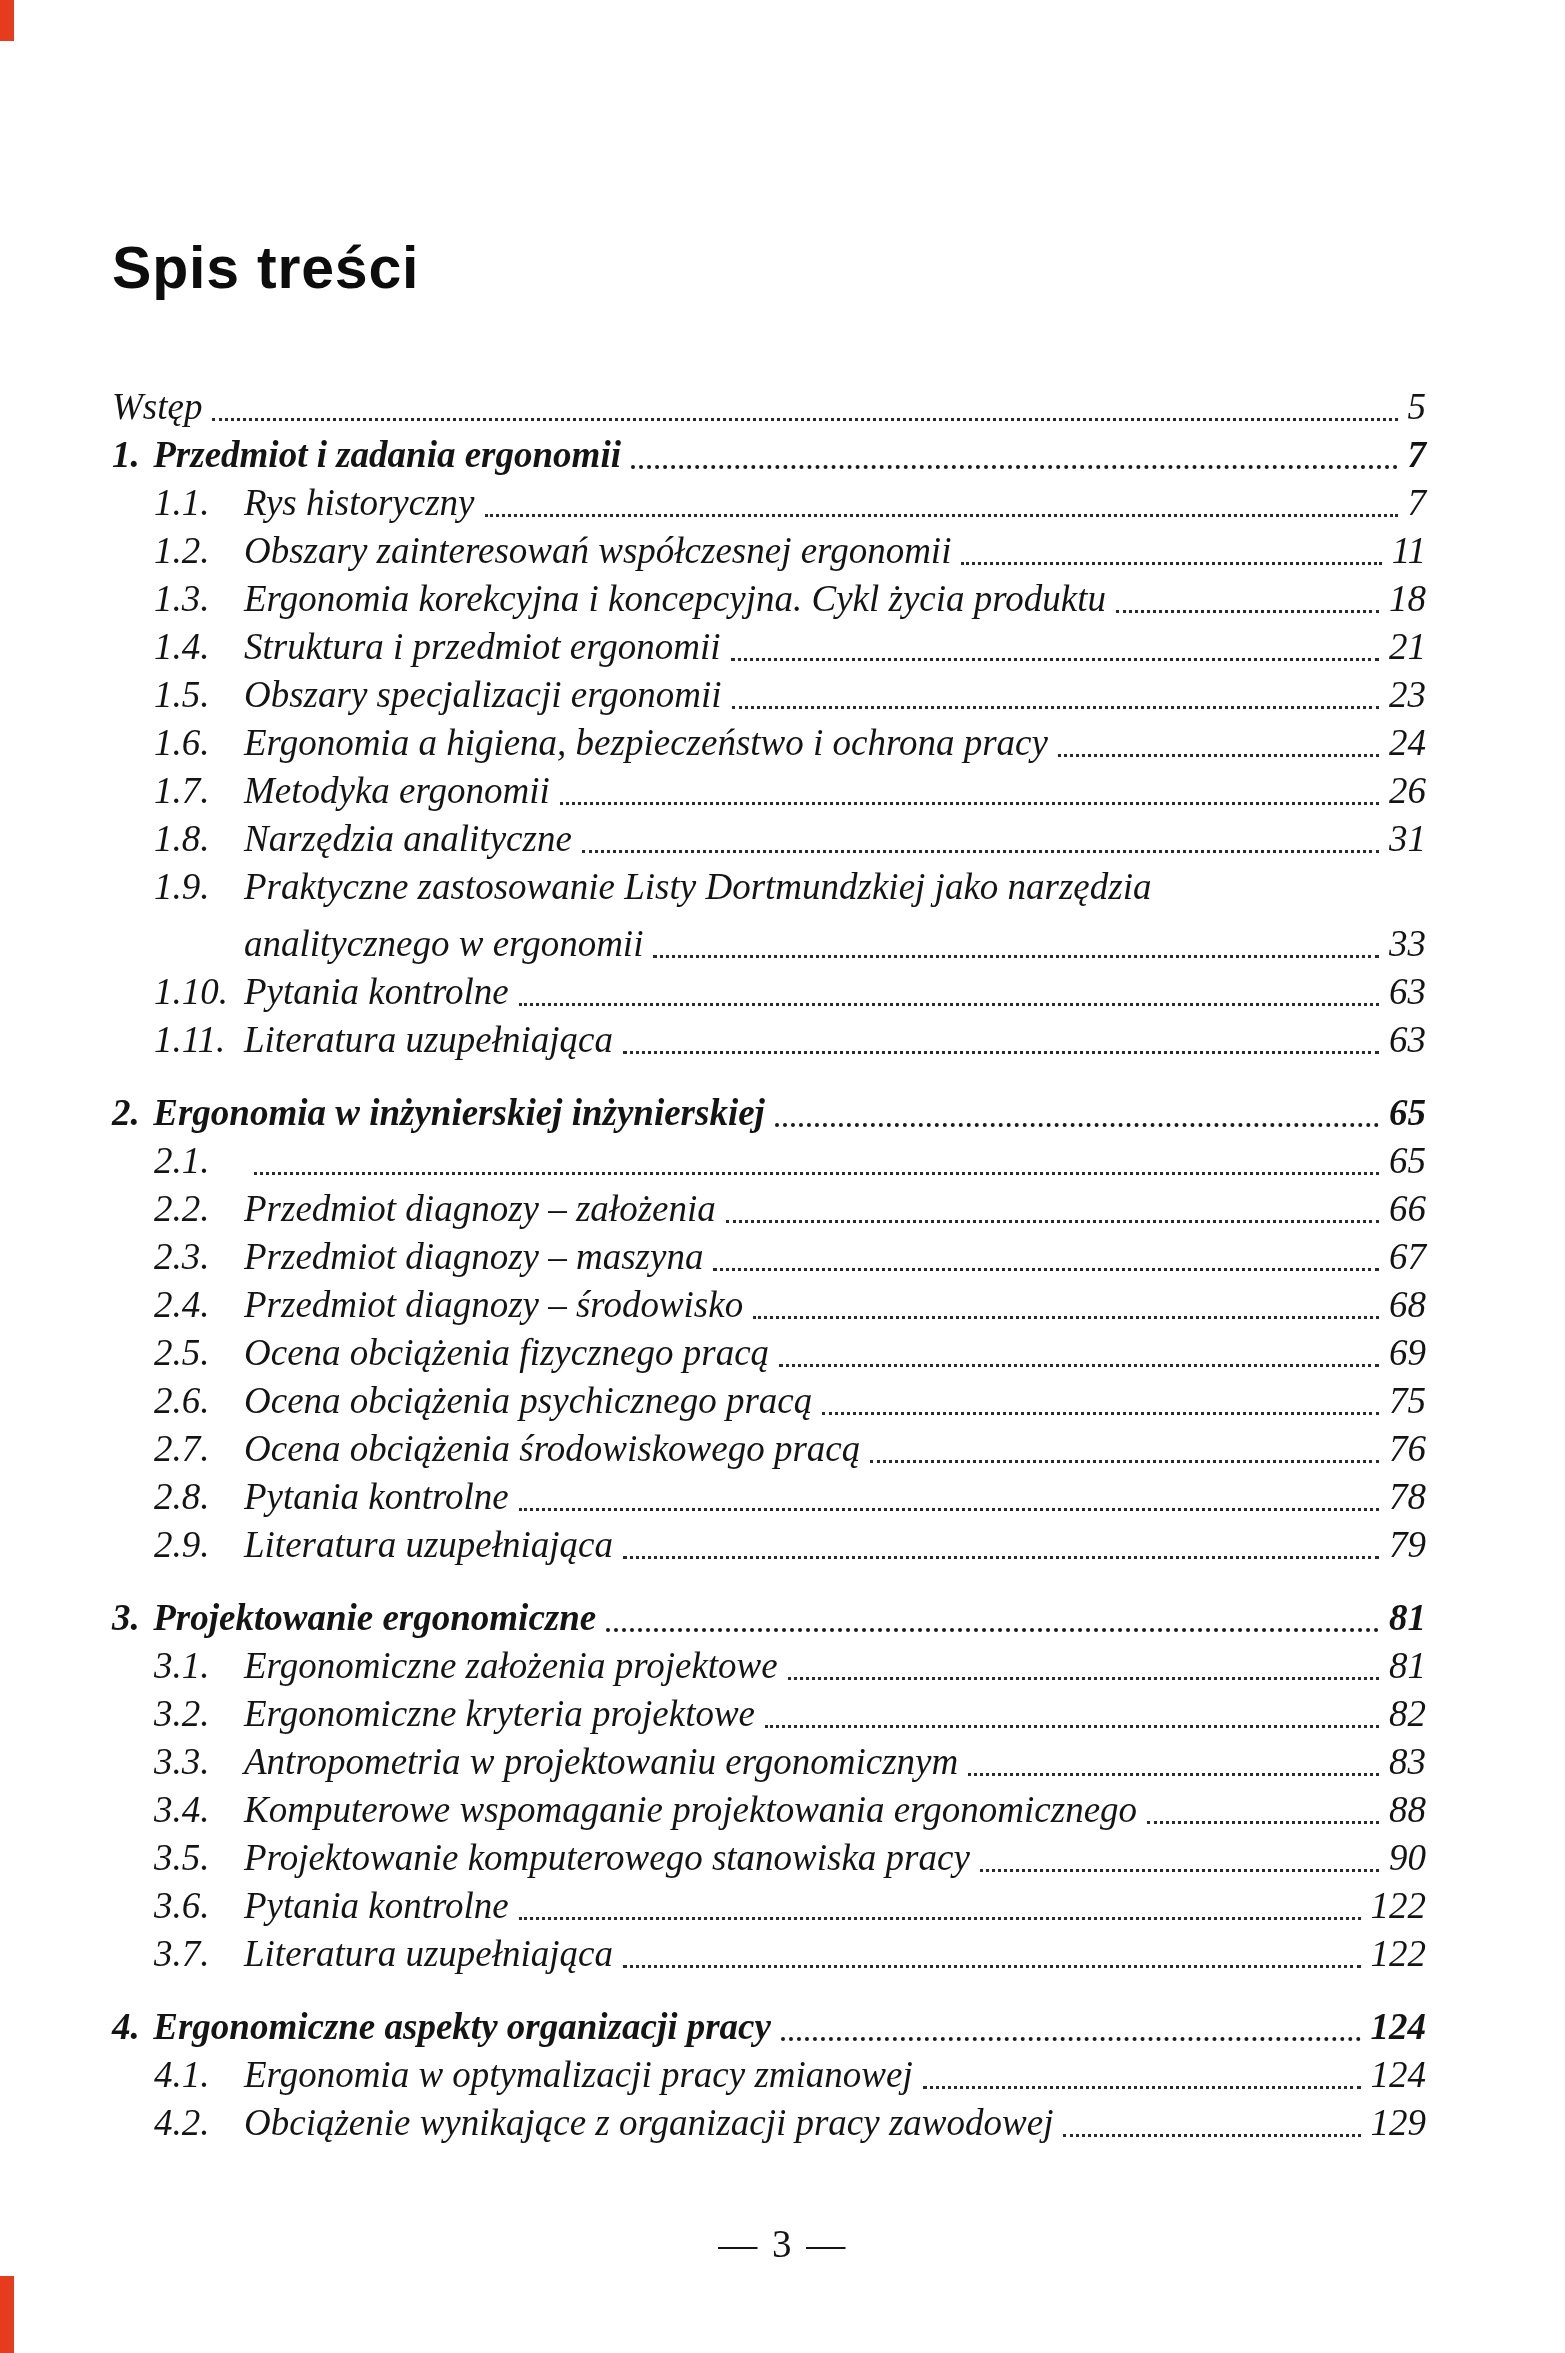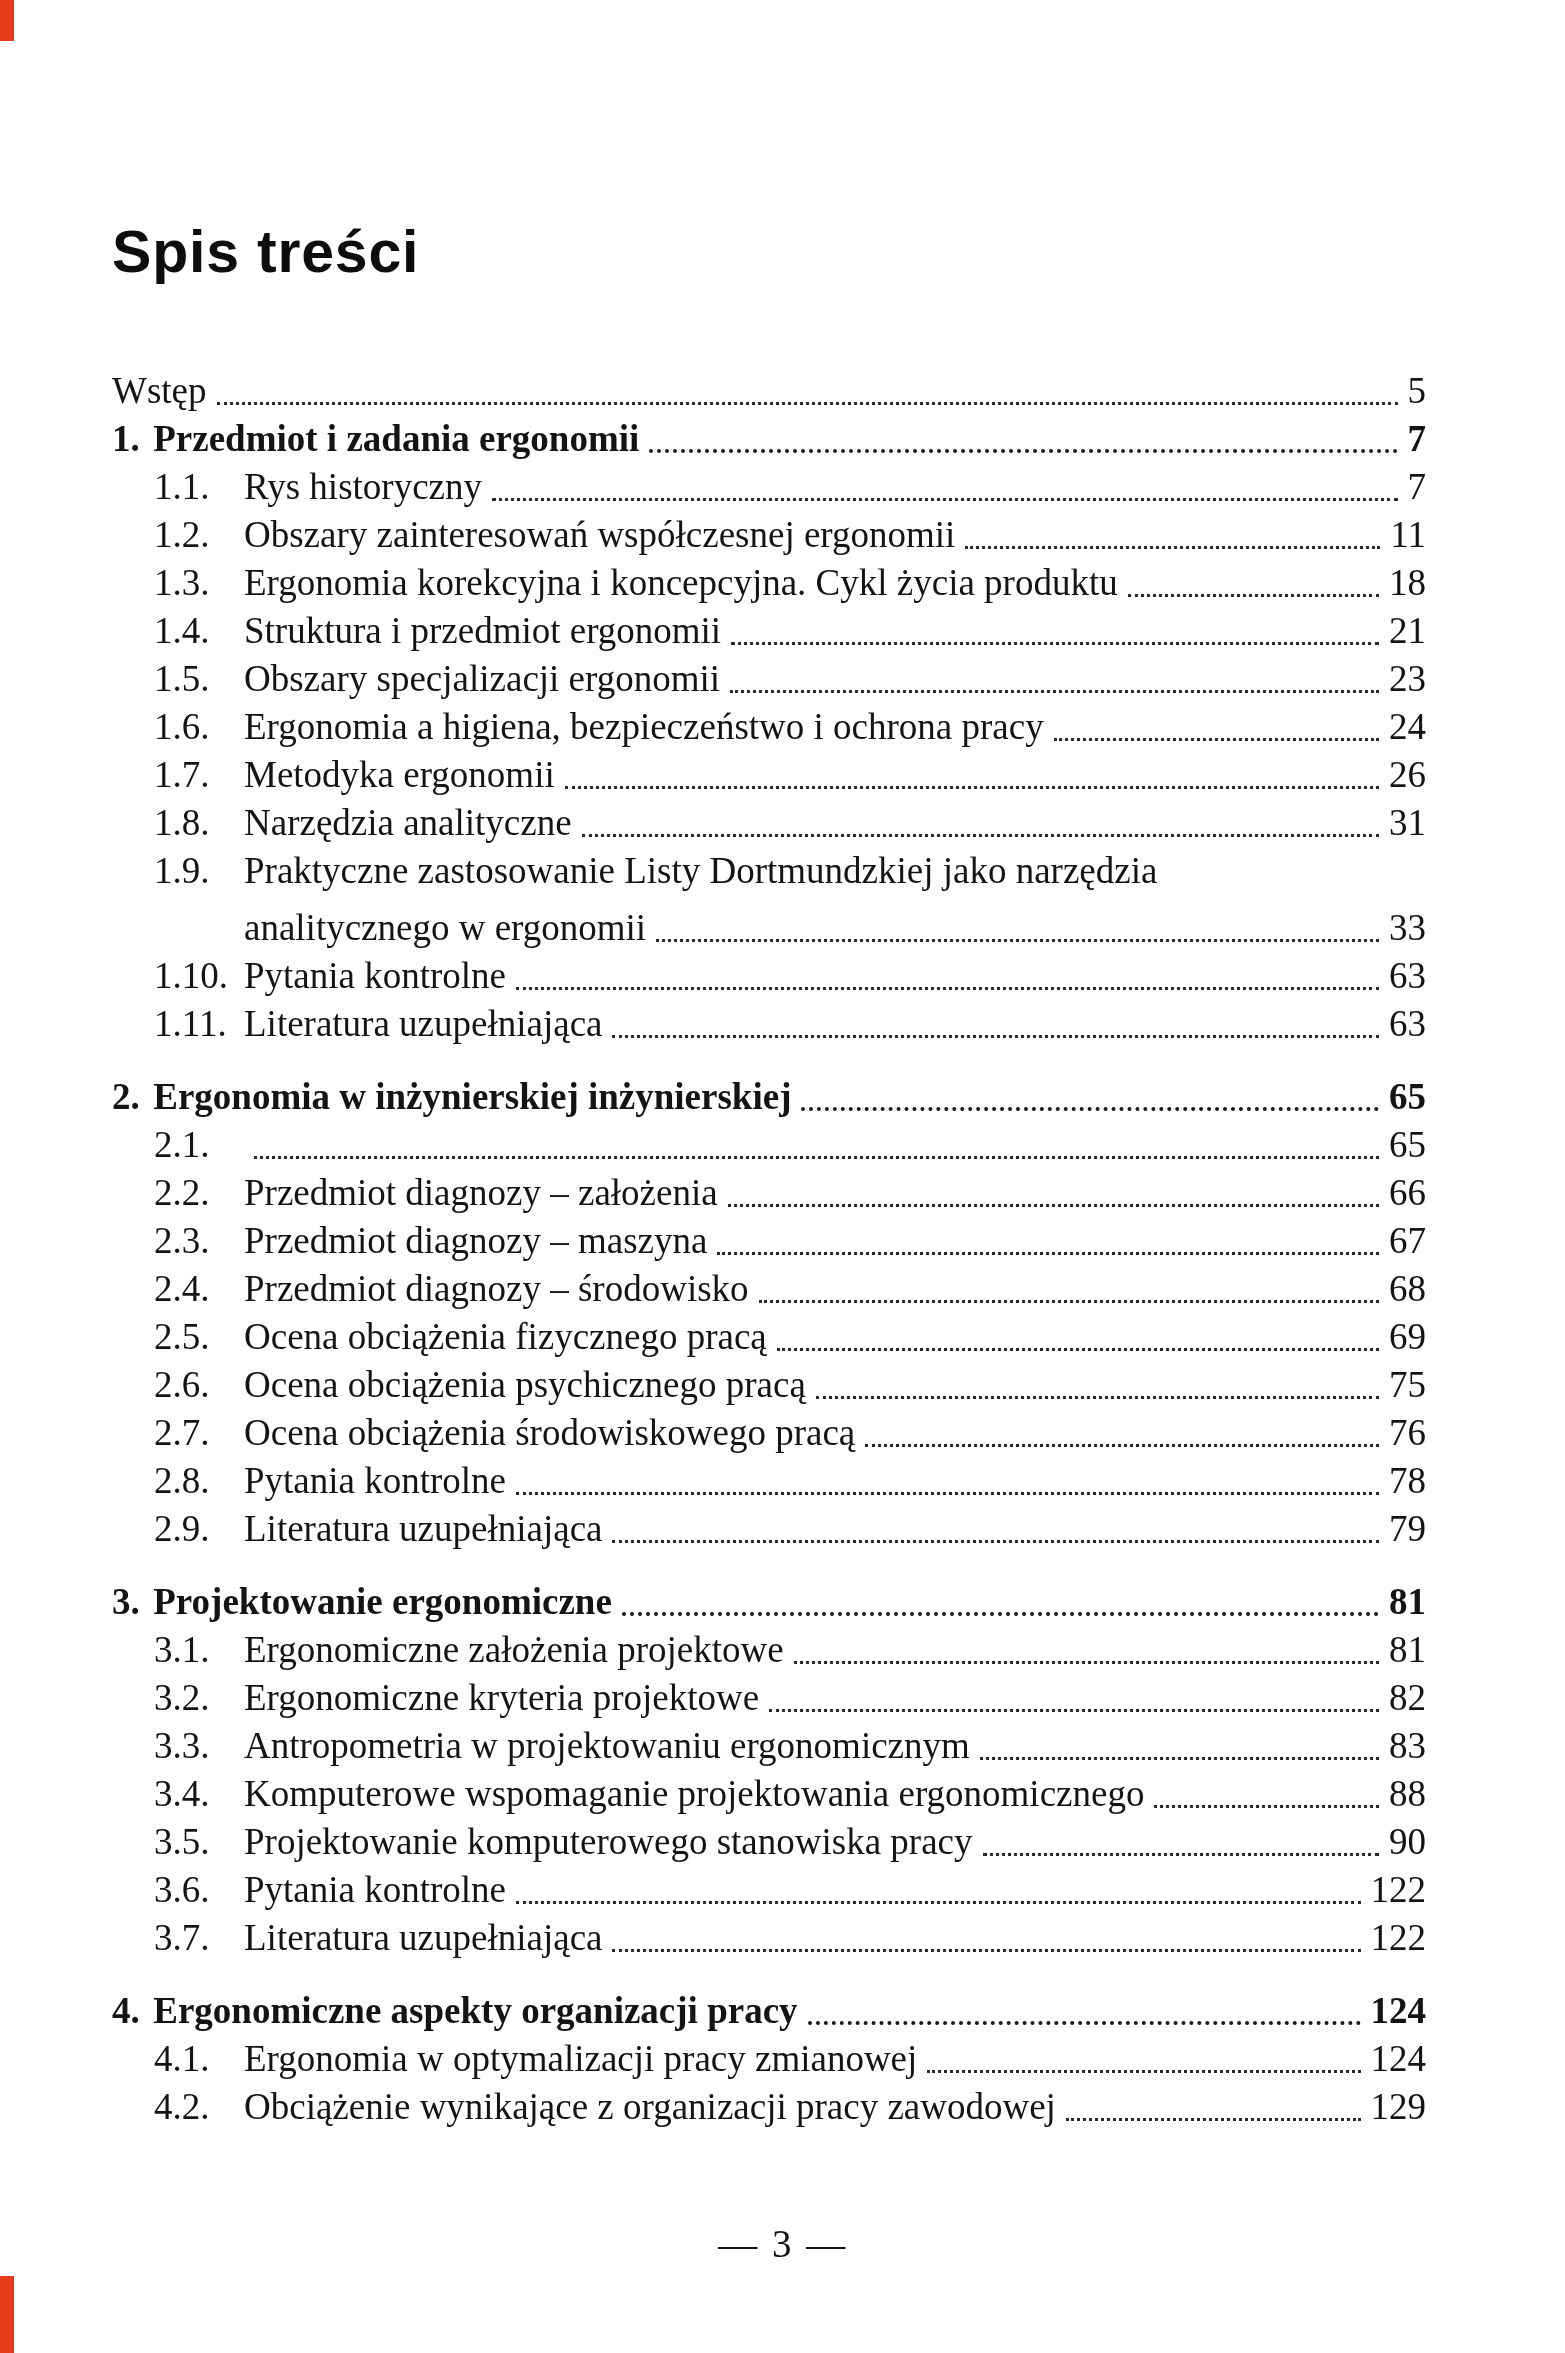--- a/index.html
+++ b/index.html
@@ -11,37 +11,38 @@
     overflow: hidden;
     font-family: "Liberation Serif", serif;
     color: #141414;
   }
   .page { position: absolute; inset: 0; background: #ffffff; }
 
   .scan-artifact { position: absolute; background: #e63c1e; }
   .artifact-top { left: 0; top: 0; width: 14.4px; height: 41px; }
   .artifact-bottom { left: 0; bottom: 0; width: 14.4px; height: 78px; }
 
-  .content { position: absolute; left: 112px; right: 140px; top: 218px; }
+  .content { position: absolute; left: 112px; right: 140px; top: 234px; }
 
   .title {
     font-family: "Liberation Sans", sans-serif;
     font-weight: 700;
     font-size: 59px;
     letter-spacing: 0.8px;
     margin: 0 0 81px 0;
     color: #0d0d0d;
   }
 
   .toc-row {
     display: flex;
     align-items: baseline;
     font-size: 37px;
     line-height: 48px;
     white-space: nowrap;
+    font-style: italic;
   }
   .toc-row.sub { padding-left: 42px; align-items: center; }
   .sub .toc-num { flex: 0 0 90px; }
   .toc-row.chapter { font-weight: 700; }
   .chapter .toc-num { margin-right: 13.5px; flex: 0 0 auto; }
   .toc-row.gap { margin-top: 25px; }
   .toc-row.cont { padding-left: 132px; margin-top: 9px; }
 
   .toc-label { flex: 0 0 auto; }
   .toc-leader {

